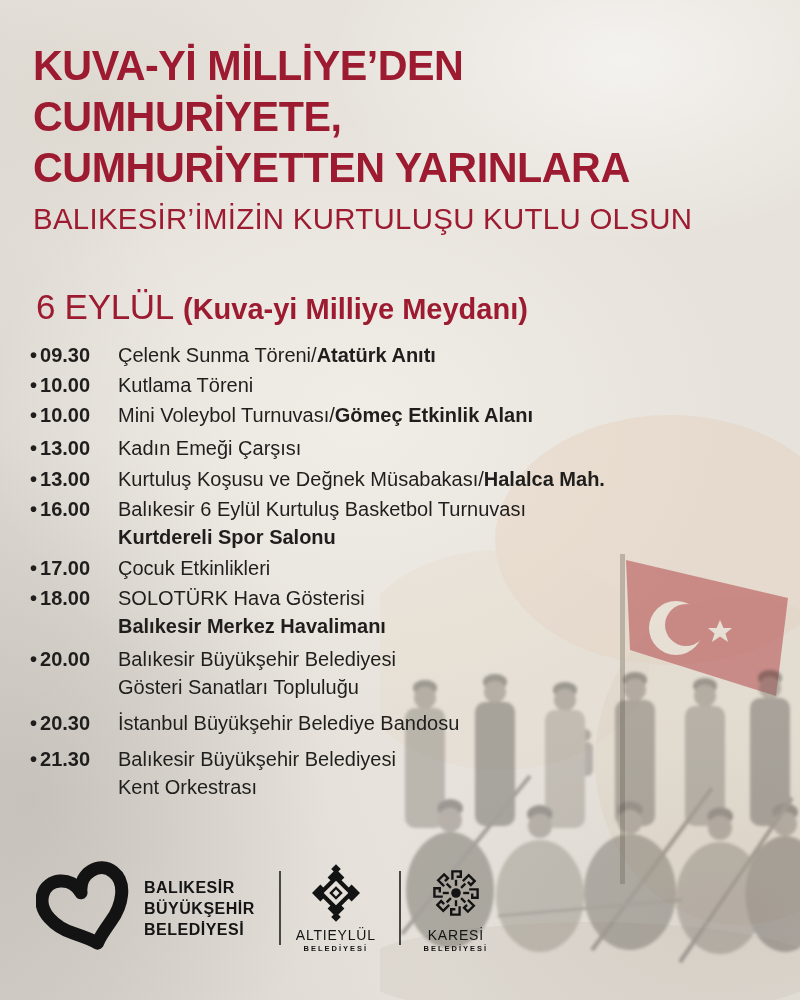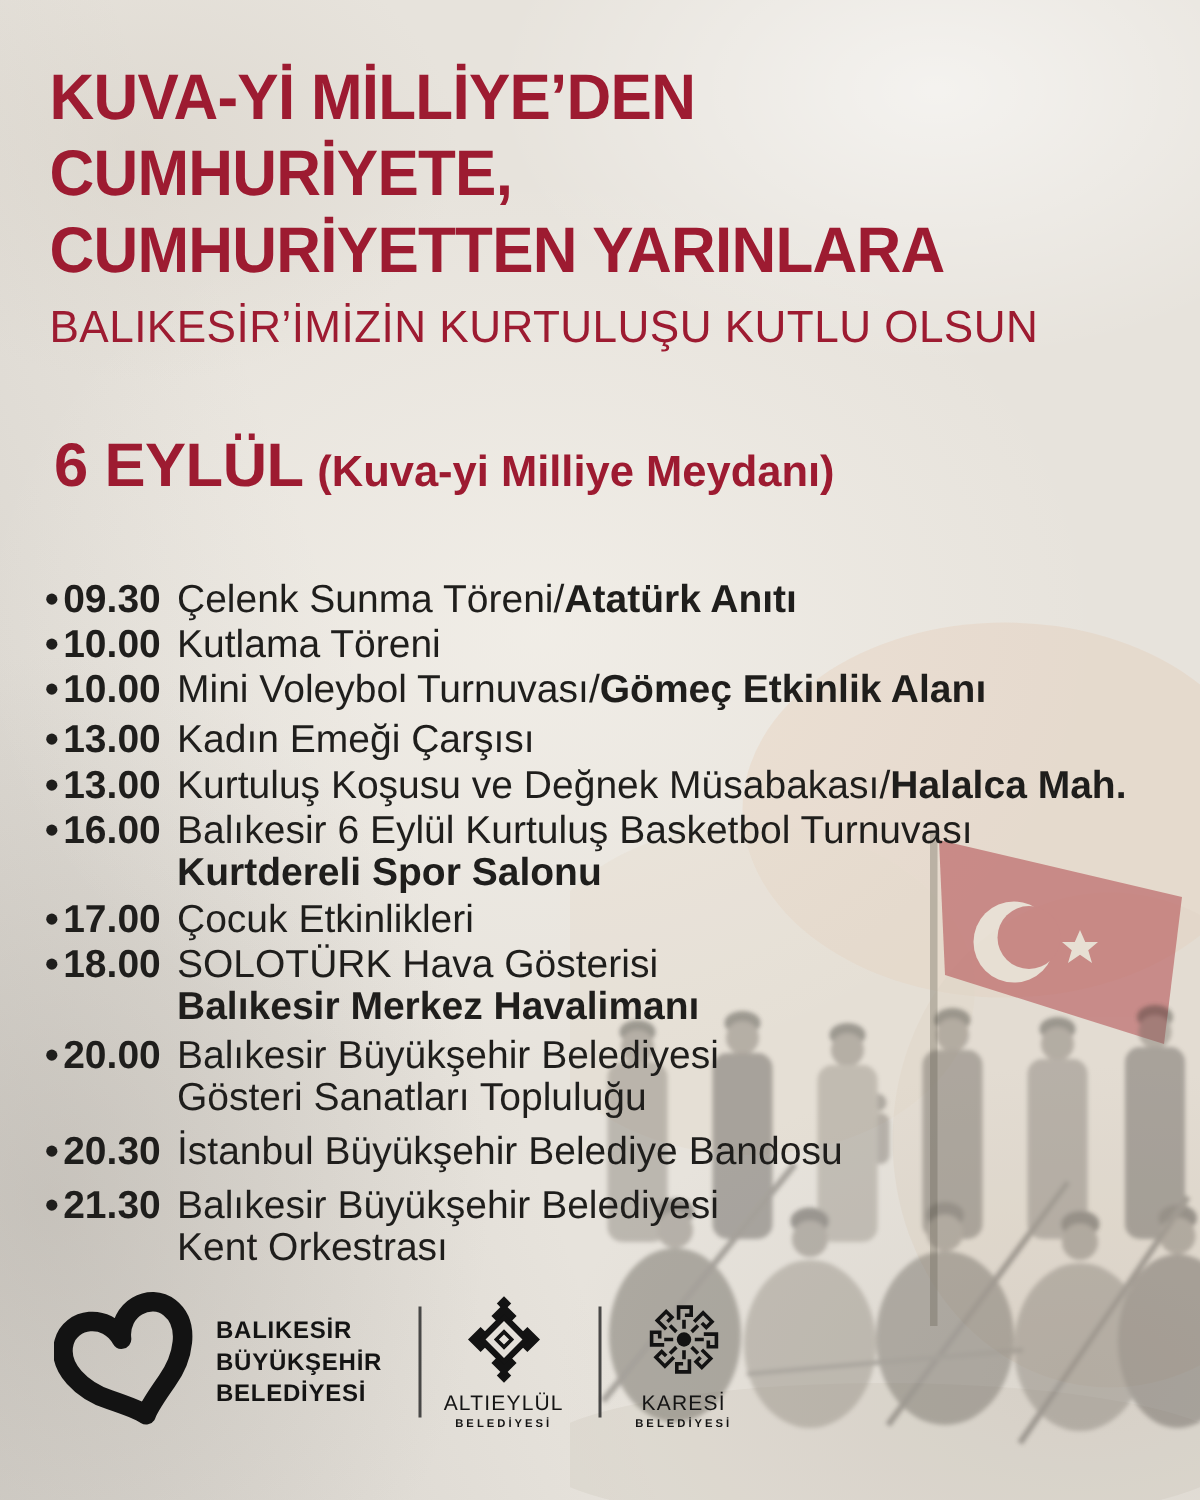--- a/index.html
+++ b/index.html
@@ -21,23 +21,23 @@
     position:absolute;left:33px;top:40px;color:#9d1b31;
     font-weight:700;font-size:43px;line-height:51px;letter-spacing:-.5px;
     transform:scaleX(.96);transform-origin:left top;white-space:nowrap;
   }
   .subtitle{
     position:absolute;left:33px;top:202px;color:#9d1b31;
     font-size:30px;font-weight:400;letter-spacing:.3px;
     transform:scaleX(.98);transform-origin:left top;white-space:nowrap;
   }
   .section{position:absolute;left:36px;top:287px;color:#9d1b31;white-space:nowrap;}
-  .section .date{font-weight:700;font-size:41px;letter-spacing:-.3px;margin-right:9px;}
+  .section .date{font-weight:400;font-size:35px;letter-spacing:-.3px;margin-right:9px;}
   .section .venue{font-weight:700;font-size:29px;}
-  .schedule{position:absolute;left:30px;top:341px;width:748px;font-size:26px;color:#1f1e1c;margin-top:44px;}
+  .schedule{position:absolute;left:30px;top:341px;width:748px;font-size:20px;color:#1f1e1c;}
   .row{display:flex;margin-bottom:2px;line-height:28px;}
   .row .time{flex:0 0 88px;font-weight:700;white-space:nowrap;}
   .row .time::before{content:"•";margin-right:3px;}
   .row .txt{flex:1;}
   .bold,b{font-weight:700;}
   .g3{margin-top:3px}.g5{margin-top:5px}.g8{margin-top:8px}
   .footer{position:absolute;left:36px;top:850px;display:flex;align-items:center;color:#141414;}
   .heart-wrap{width:100px;height:116px;}
   .bbb-label{margin-left:8px;font-weight:700;font-size:16px;line-height:21px;letter-spacing:.5px;}
   .v-div{width:2px;height:74px;background:#2d2d2d;opacity:.85;margin:0 16px 0 24px;}

